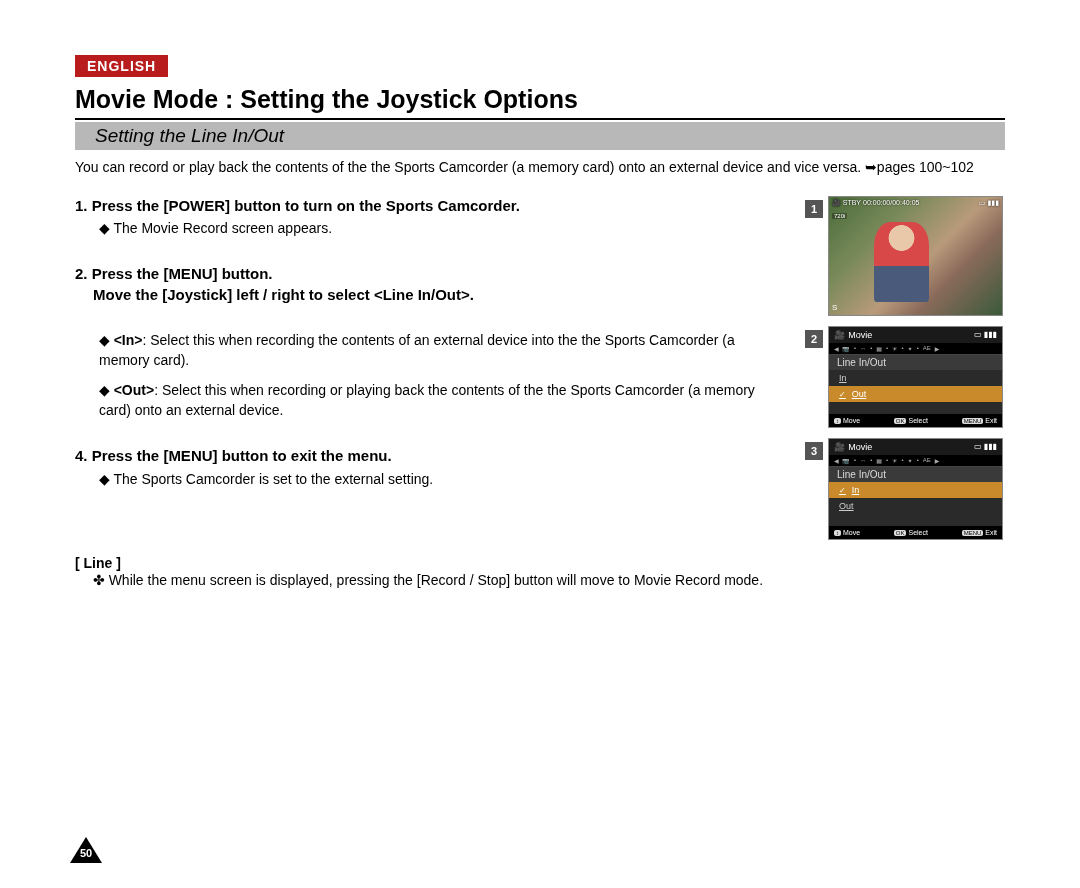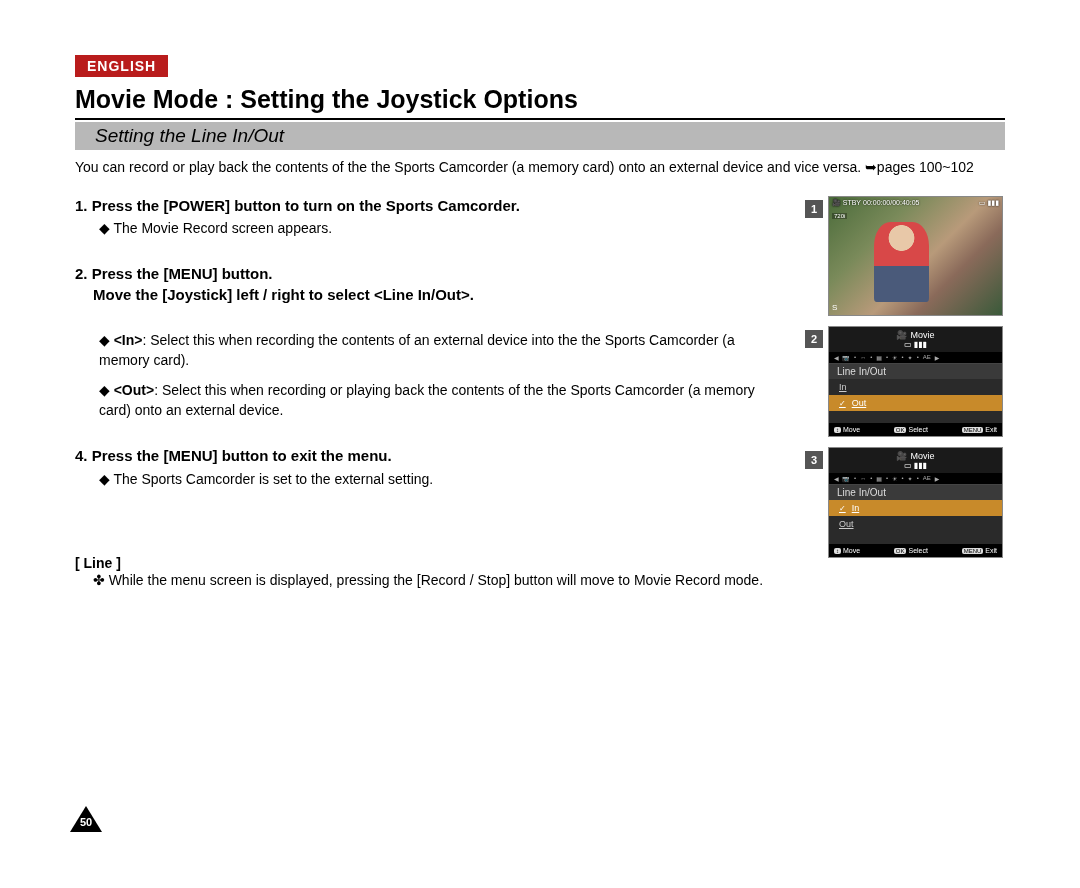--- a/index.html
+++ b/index.html
@@ -115,21 +115,20 @@
   }
   .menu-shot {
     background: #2a2a2a;
     padding: 0;
   }
   .menu-head {
     display:flex; justify-content:space-between; align-items:center;
     padding: 3px 5px;
     background:#1a1a1a;
     font-size:9px;
-    flex-direction:column;
   }
   .cam-icn::before { content:"🎥"; font-size:9px; margin-right:3px;}
   .batt { font-size:8px; }
   .icon-row {
     background:#000; padding:2px 5px; font-size:6px;
     display:flex; gap:4px; color:#aaa;
     border-bottom:1px solid #444;
   }
   .menu-title {
     background:#3a3a3a; padding:2px 8px; font-size:10px; color:#ddd;
@@ -140,21 +139,21 @@
   }
   .menu-opt.selected { background:#c88a2a; color:#fff; }
   .check::before { content:"✓"; font-size:8px; margin-right:2px;}
   .menu-foot {
     background:#000; padding:3px 5px;
     display:flex; justify-content:space-between;
     font-size:7px; color:#fff;
   }
   .fbtn { background:#ddd; color:#000; padding:0 2px; border-radius:2px; font-size:6px; margin-right:2px;}
   .page-num {
-    position:absolute; bottom:56px; left:70px;
+    position:absolute; bottom:25px; left:70px;
     width:0; height:0;
     border-left: 16px solid transparent;
     border-right: 16px solid transparent;
     border-bottom: 26px solid #000;
   }
   .page-num span {
     position:absolute; left:-10px; top:10px;
     color:#fff; font-size:11px; font-weight:bold;
     width:20px; text-align:center;
   }

